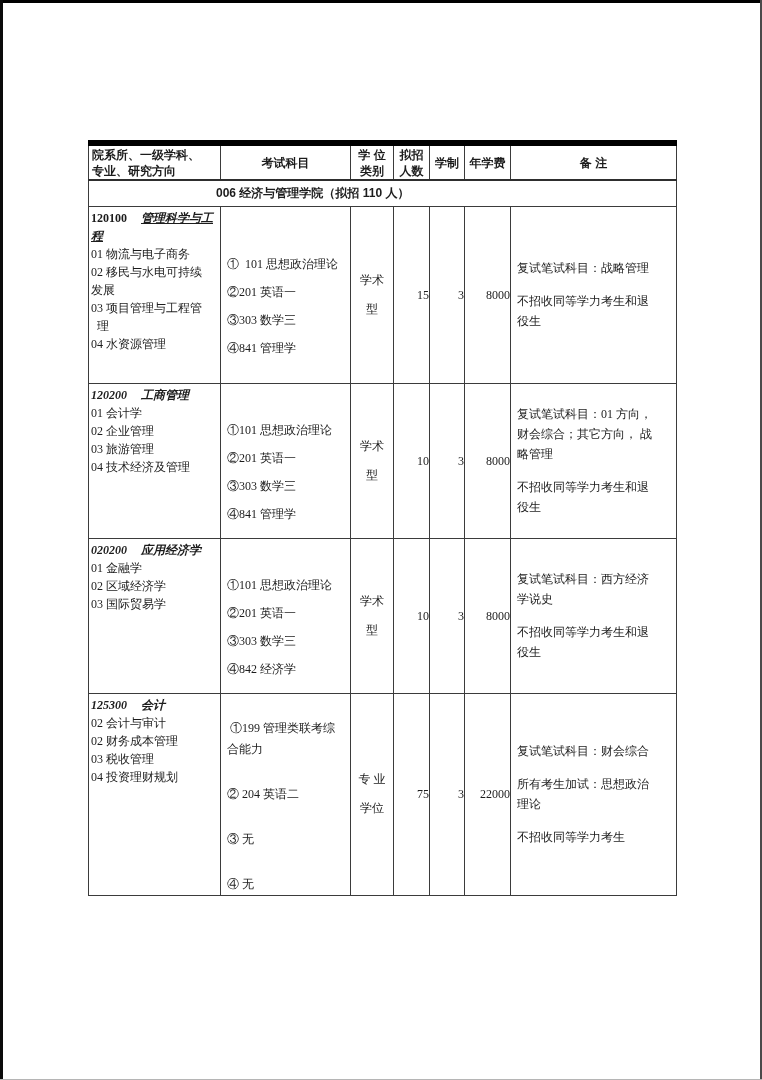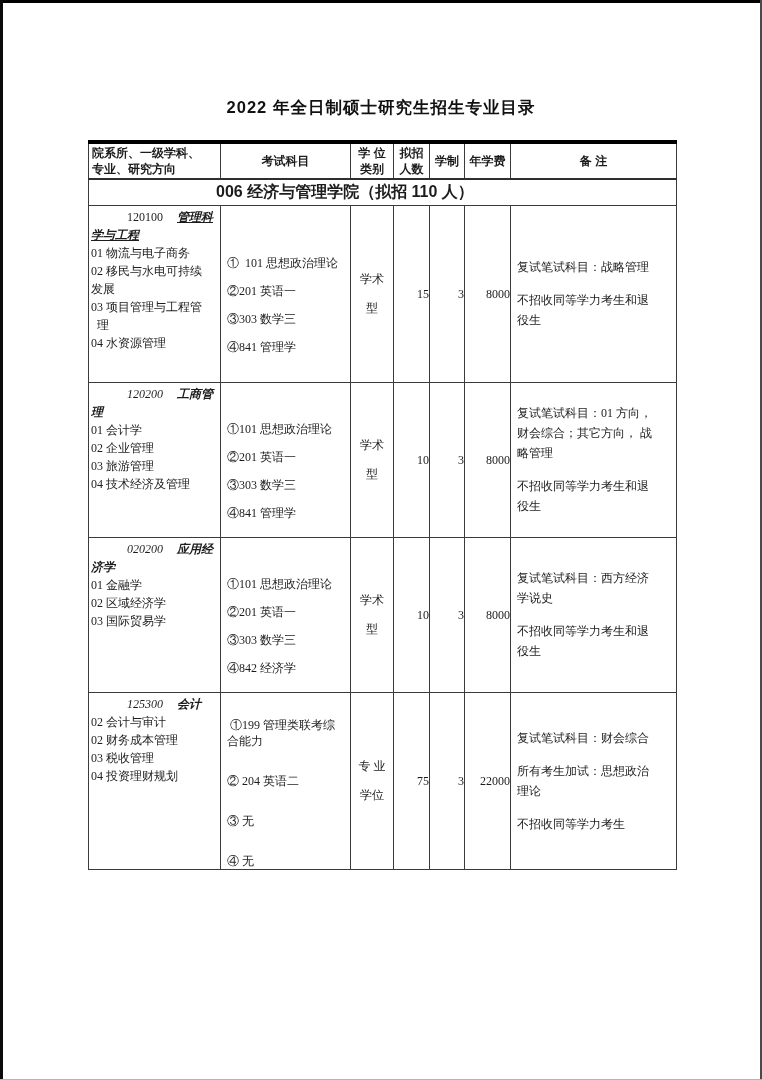--- a/index.html
+++ b/index.html
@@ -22,72 +22,71 @@
     color: #111;
   }
 
   table.catalog {
     position: absolute; left: 88px; top: 140px;
     width: 588px; table-layout: fixed;
     border-collapse: collapse;
     font-size: 12px; line-height: 18px;
   }
   .catalog th, .catalog td { border: 1px solid #3b3b3b; vertical-align: middle; overflow: hidden; }
-  .catalog { border-top: 4px solid #000000; }
+  .catalog { border-top: 6px solid #000000; }
 
   
   tr.header-row { height: 37px; }
   .catalog th {
     font-weight: bold; text-align: center;
     white-space: pre-line; line-height: 16px; font-size: 12px;
     border-bottom: 2px solid #2e2e2e;
     font-family: "Liberation Sans", sans-serif;
   }
   th.h-dept { text-align: left; padding-left: 3px; }
 
   
   tr.section-row { height: 26px; }
   td.section-cell {
     font-weight: bold; text-align: left; padding-left: 127px;
-    font-family: "Liberation Sans", sans-serif; font-size: 16px;
+    font-family: "Liberation Sans", sans-serif; font-size: 12px;
   }
 
   
   tr.r1 { height: 177px; } tr.r2 { height: 155px; } tr.r3 { height: 155px; } tr.r4 { height: 168px; }
 
   td.cell-program { vertical-align: top; padding: 2px 1px 2px 2px; line-height: 18px; }
   .program-head { white-space: pre-wrap; }
-  .pcode { font-weight: normal; font-style: normal; margin-left: 36px; }
+  .pcode { font-weight: bold; font-style: normal; }
   .pcode.it { font-style: italic; }
   .pname { font-weight: bold; font-style: italic; margin-left: 14px; }
   .pname.u { text-decoration: underline; }
   .direction { white-space: pre-wrap; }
 
   td.cell-subjects { padding-left: 6px; padding-right: 1px; }
   .subject { white-space: pre-wrap; line-height: 17px; margin-top: 24px; }
   .gapped .subject + .subject { margin-top: 11px; }
-  .tight .subject { line-height: 16px; }
+  .tight .subject { line-height: 21px; }
 
   td.cell-degree { text-align: center; white-space: pre-line; line-height: 29px; }
   td.cell-num { text-align: right; }
 
   td.cell-remarks { padding-left: 6px; padding-right: 3px; }
   .para { white-space: pre-wrap; line-height: 20px; }
   .para + .para { margin-top: 13px; }
 </style>
 </head>
 <body>
 
 <div class="page">
   <div class="edge-top"></div>
   <div class="edge-left"></div>
   <div class="edge-right"></div>
   <div class="edge-bottom"></div>
 
-  <div class="doc-title">2022 年全日制硕士研究生招生专业目录</div>
 
   <table class="catalog">
     <colgroup>
       <col style="width:132px">
         <col style="width:130px">
         <col style="width:43px">
       <col style="width:36px">
         <col style="width:35px">
         <col style="width:46px">
         <col style="width:166px">

